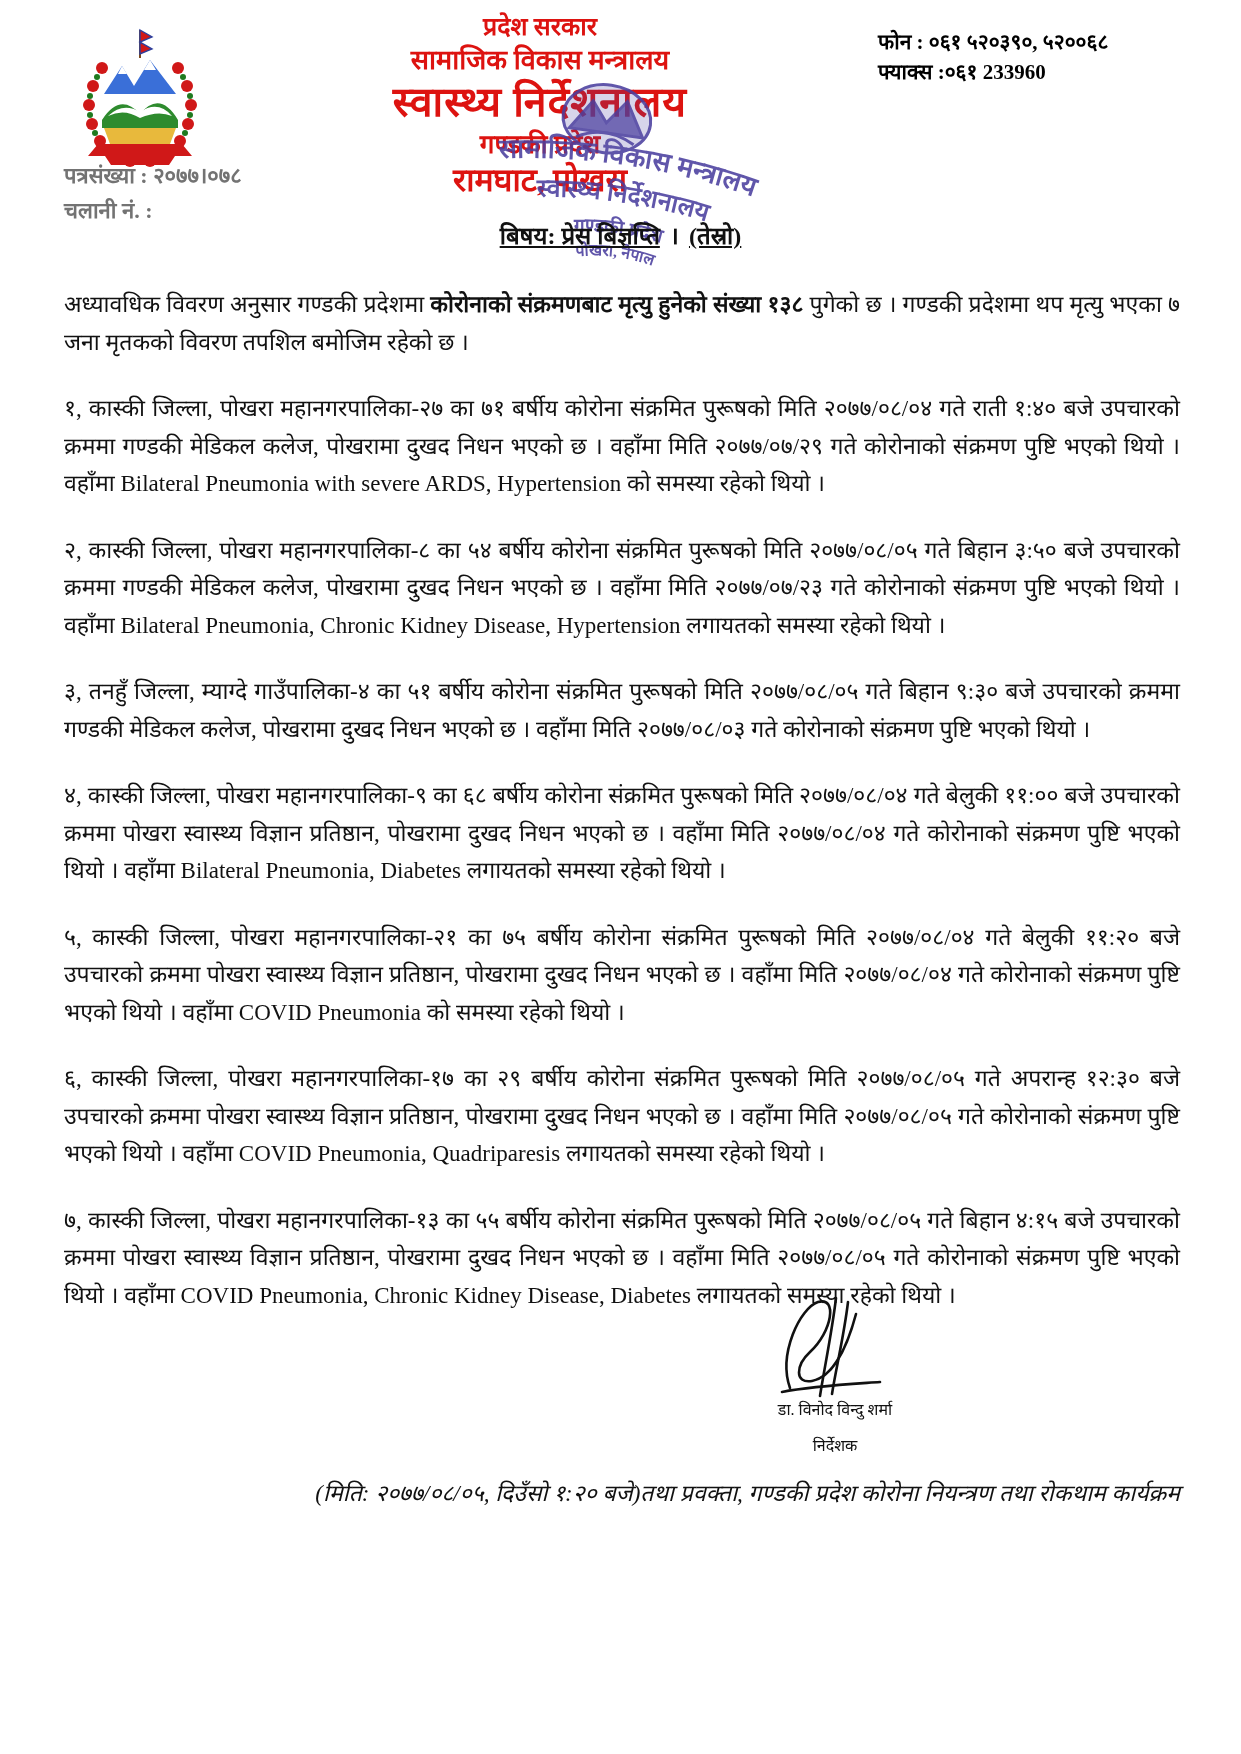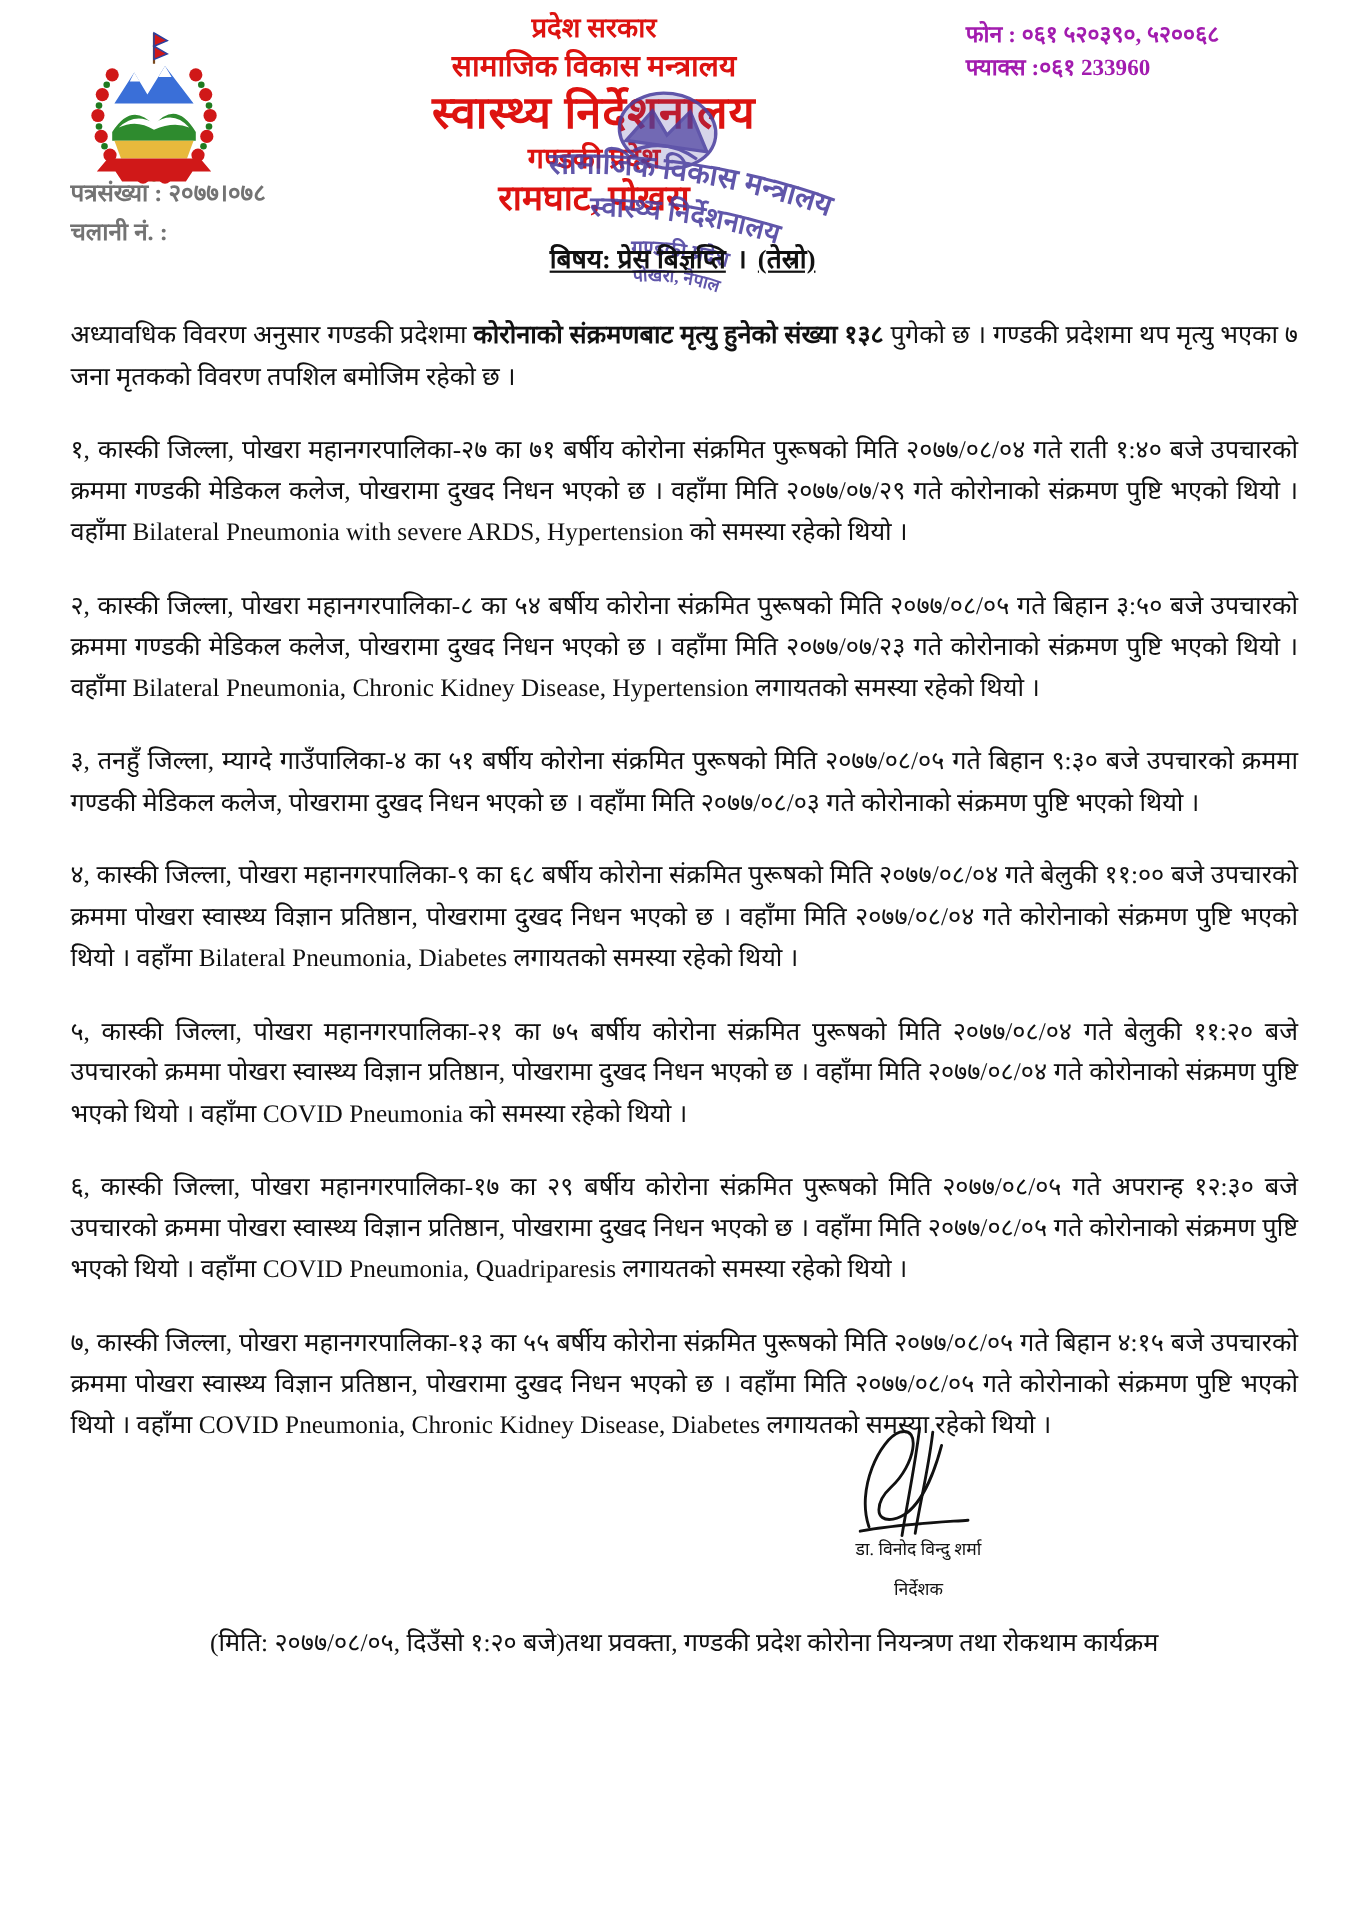--- a/index.html
+++ b/index.html
@@ -10,35 +10,35 @@
   }
   .abs{position:absolute;}
   
   .emblem{left:78px;top:28px;width:124px;height:146px;}
   .center-head{left:300px;top:12px;width:480px;text-align:center;color:#dd1310;font-weight:bold;line-height:1.18;}
   .ch-gov{font-size:25px;}
   .ch-ministry{font-size:27px;margin-top:3px;}
   .ch-directorate{font-size:41px;margin-top:2px;letter-spacing:1px;}
   .ch-province{font-size:26px;margin-top:3px;}
   .ch-address{font-size:32px;margin-top:2px;}
-  .contact{left:878px;top:16px;width:340px;color:#a21caf;font-weight:bold;font-size:21px;line-height:30px;}
+  .contact{left:878px;top:27px;width:340px;color:#000000;font-weight:bold;font-size:21px;line-height:30px;}
   .refs{left:64px;top:158px;color:#737373;font-weight:bold;font-size:22px;line-height:35px;}
   .stamp{left:420px;top:84px;width:410px;height:200px;transform:rotate(8deg);opacity:.88;pointer-events:none;}
   
   .subject{left:0;top:218px;width:100%;text-align:center;font-size:24px;font-weight:bold;color:#111;}
   .subject .u{text-decoration:underline;}
   .subject .sep{margin:0 10px;text-decoration:none;}
   
   .doc-body{left:64px;top:254px;width:1116px;font-size:23px;line-height:37.5px;text-align:justify;margin-top:32px;}
   .doc-body p{margin:0 0 29px 0;}
   .doc-body .b{font-weight:bold;}
   
   .sig-img{left:752px;top:1292px;width:150px;height:108px;}
   .sig-block{left:680px;top:1392px;width:310px;text-align:center;font-size:16px;line-height:36px;}
-  .footer-row{left:64px;top:1476px;width:1116px;display:flex;justify-content:center;font-size:23px;}
+  .footer-row{left:64px;top:1476px;width:1116px;display:flex;justify-content:flex-end;font-size:23px;font-style:italic;}
 </style>
 </head>
 <body>
 
 <svg class="abs emblem" viewBox="0 0 124 146" aria-hidden="true">
 
   <line x1="62" y1="2" x2="62" y2="30" stroke="#7a4a1e" stroke-width="2"></line>
   <polygon points="62,2 74,9 62,14 74,21 62,26" fill="#d01818" stroke="#2b3f9e" stroke-width="1.4"></polygon>
 
   <g>

